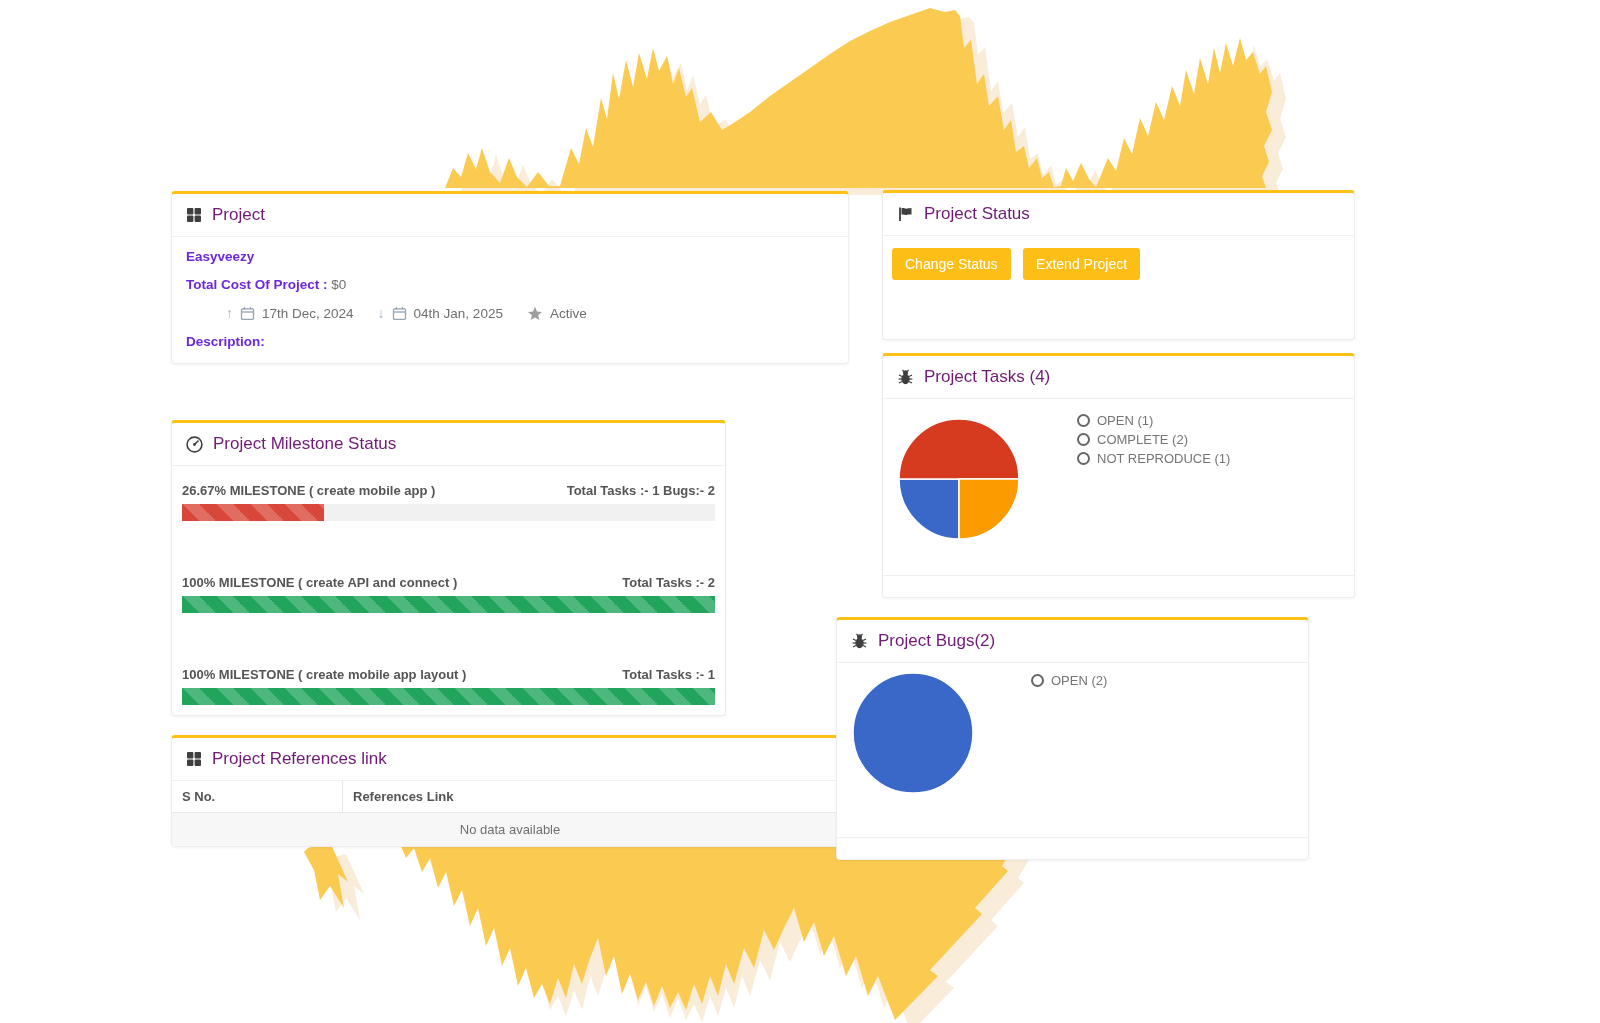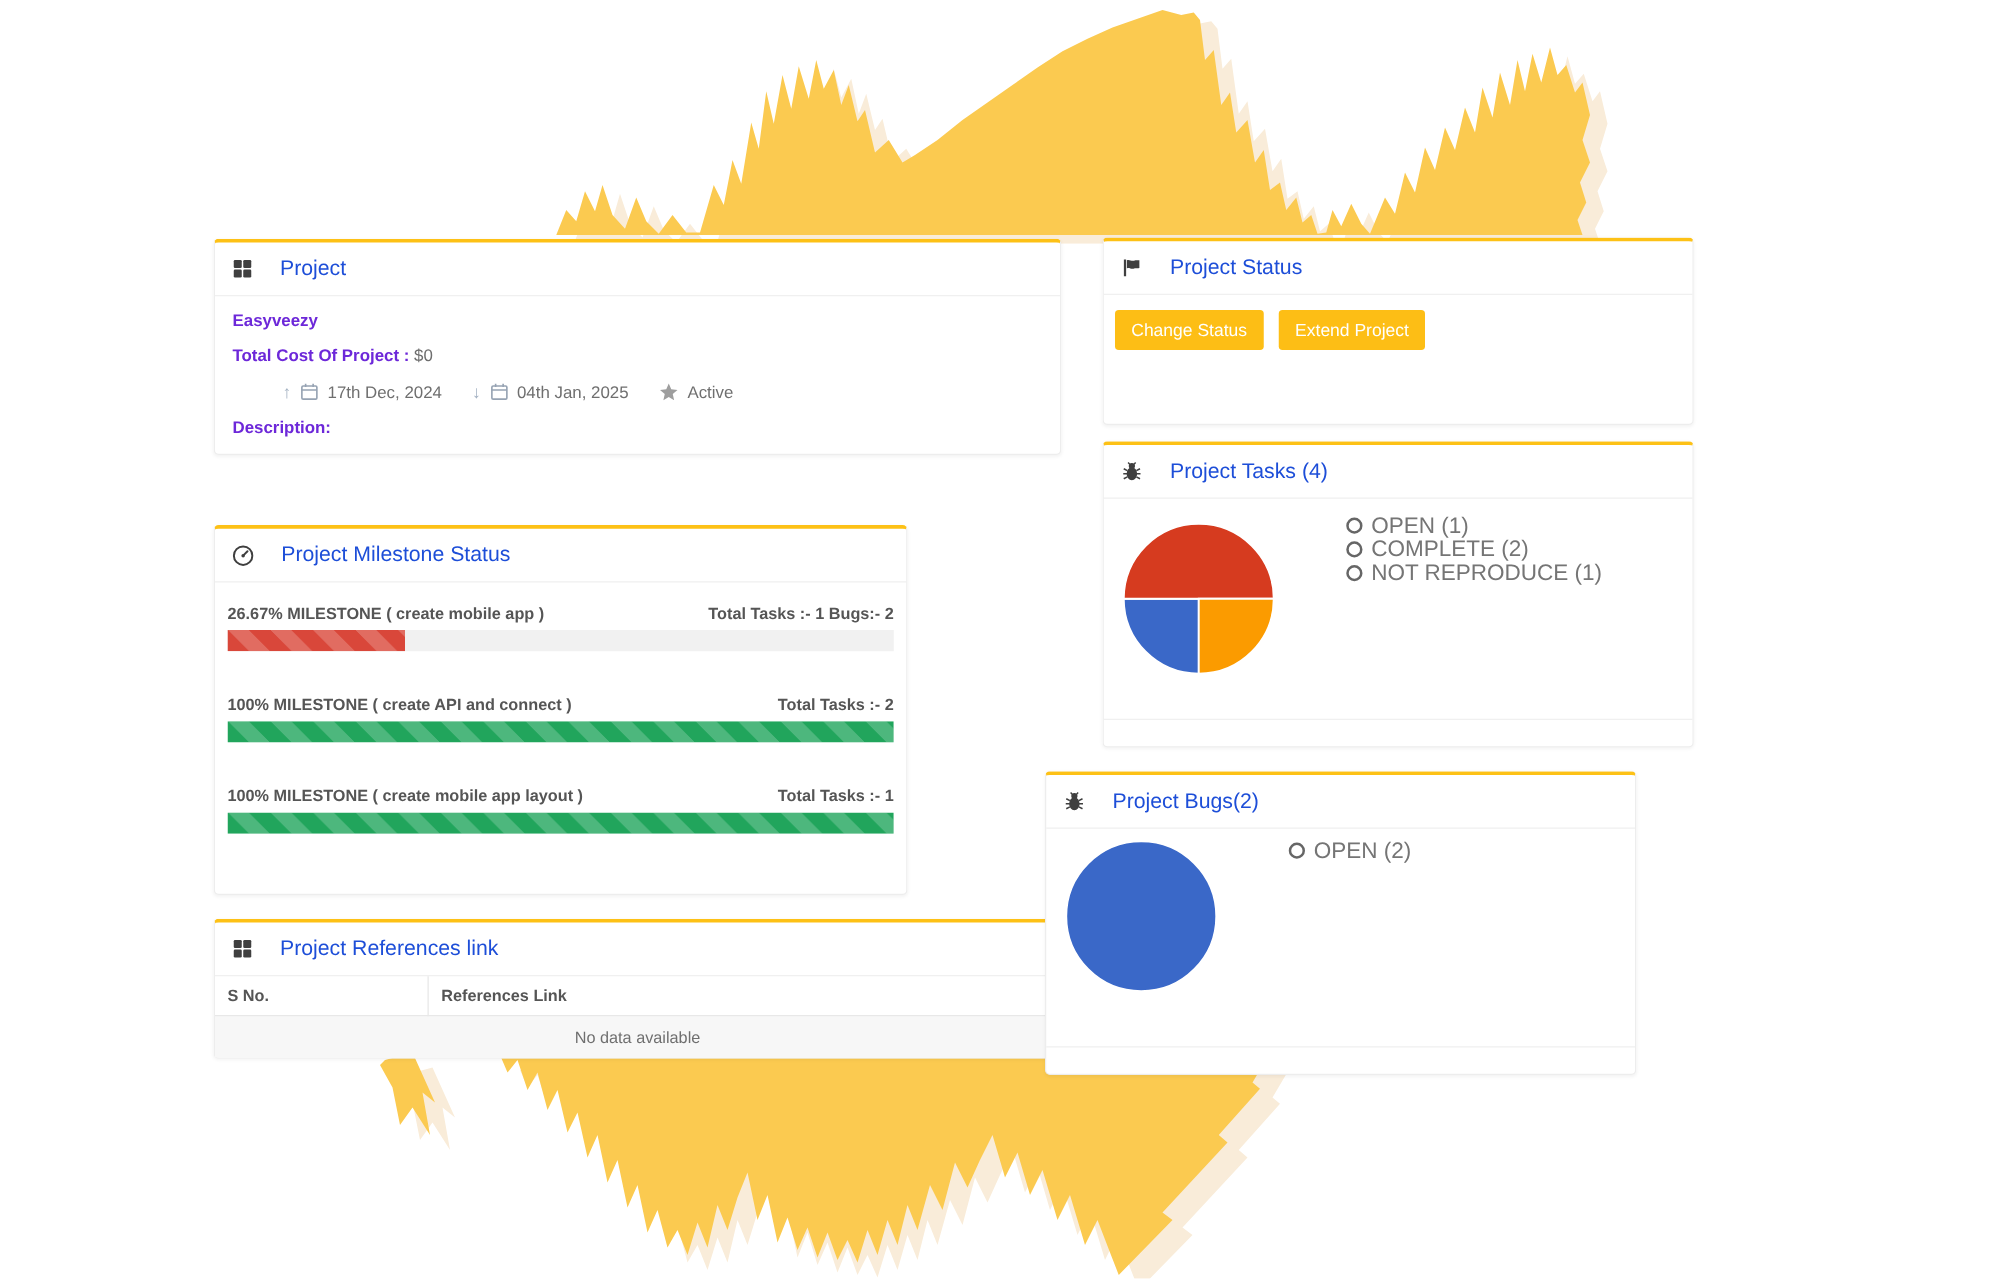--- a/index.html
+++ b/index.html
@@ -3,57 +3,57 @@
 <meta charset="utf-8">
 <style>
   html,body{margin:0;padding:0;background:#fff;}
   #screen{position:relative;width:1600px;height:1023px;background:#fff;overflow:hidden;
           font-family:"Liberation Sans","DejaVu Sans",sans-serif;}
   .splash{position:absolute;pointer-events:none;}
   
   .card{position:absolute;box-sizing:border-box;background:#fff;border:1px solid #ededed;
         border-top:3px solid #fdc116;border-radius:4px;box-shadow:0 1px 3px rgba(0,0,0,.05);
         display:flex;flex-direction:column;}
-  .card-header{display:flex;align-items:center;gap:22px;padding:11px 14px;font-size:17px;
-               color:#1d4ed8;border-bottom:1px solid #f0f0f0;}
+  .card-header{display:flex;align-items:center;gap:10px;padding:11px 14px;font-size:17px;
+               color:#701a75;border-bottom:1px solid #f0f0f0;}
   .card-header svg{flex:none;}
   .card-footer{margin-top:auto;border-top:1px solid #f0f0f0;height:21px;flex:none;}
   
   .proj-body{padding:12px 14px 14px;font-size:13.5px;color:#6e6e6e;}
   .proj-row{margin-bottom:13px;}
   .proj-row:last-child{margin-bottom:0;}
   .b{font-weight:700;color:#6d28d9;}
   .dates-row{padding-left:40px;display:flex;align-items:center;gap:7px;color:#6f6f6f;}
   .created-row{padding-left:46px;}
   .arrow{color:#a3b1c2;font-size:14px;}
   .gap18{display:inline-block;width:10px;}
   
   .ms-body{padding:17px 10px 0 10px;}
-  .ms-row{margin-bottom:35px;}
+  .ms-row{margin-bottom:54px;}
   .ms-labels{display:flex;justify-content:space-between;font-size:13px;font-weight:700;
              color:#555;margin-bottom:6px;}
   .progress{height:17px;background:#f1f1f1;overflow:hidden;}
   .bar{height:100%;
        background-image:linear-gradient(45deg,rgba(255,255,255,.2) 25%,transparent 25%,transparent 50%,rgba(255,255,255,.2) 50%,rgba(255,255,255,.2) 75%,transparent 75%,transparent);
        background-size:34px 34px;}
   .bar[data-color="red"]{background-color:#d9473a;}
   .bar[data-color="green"]{background-color:#21a55c;}
   
   .ref-table{width:100%;border-collapse:collapse;font-size:13px;}
   .ref-table th{text-align:left;padding:8px 10px;color:#555;font-weight:700;
                 border-bottom:1px solid #e8e8e8;}
   .ref-table th.col-sno{width:150px;border-right:1px solid #e8e8e8;}
   .ref-table td.nodata{background:#f7f7f7;text-align:center;color:#6f6f6f;padding:9px;}
   
   .status-body{padding:12px 9px;}
   .ybtn{display:inline-block;border:none;background:#fdbe15;color:#fff;font-size:14px;
         font-family:inherit;padding:8px 13px;margin-right:8px;border-radius:3px;cursor:pointer;}
   
   .chart-row{display:flex;align-items:flex-start;padding:0 14px;}
-  .legend{font-size:18px;color:#757575;margin-left:56px;}
+  .legend{font-size:13px;color:#757575;margin-left:56px;}
   .legend-item{display:flex;align-items:center;gap:7px;line-height:19px;}
   .legend-dot{flex:none;width:9px;height:9px;border:2px solid #666;border-radius:50%;}
 </style>
 </head>
 <body>
 
 <div id="screen">
 
   <svg class="splash" style="left:420px;top:0;" width="870" height="195" viewBox="0 0 870 195">
     <defs>

